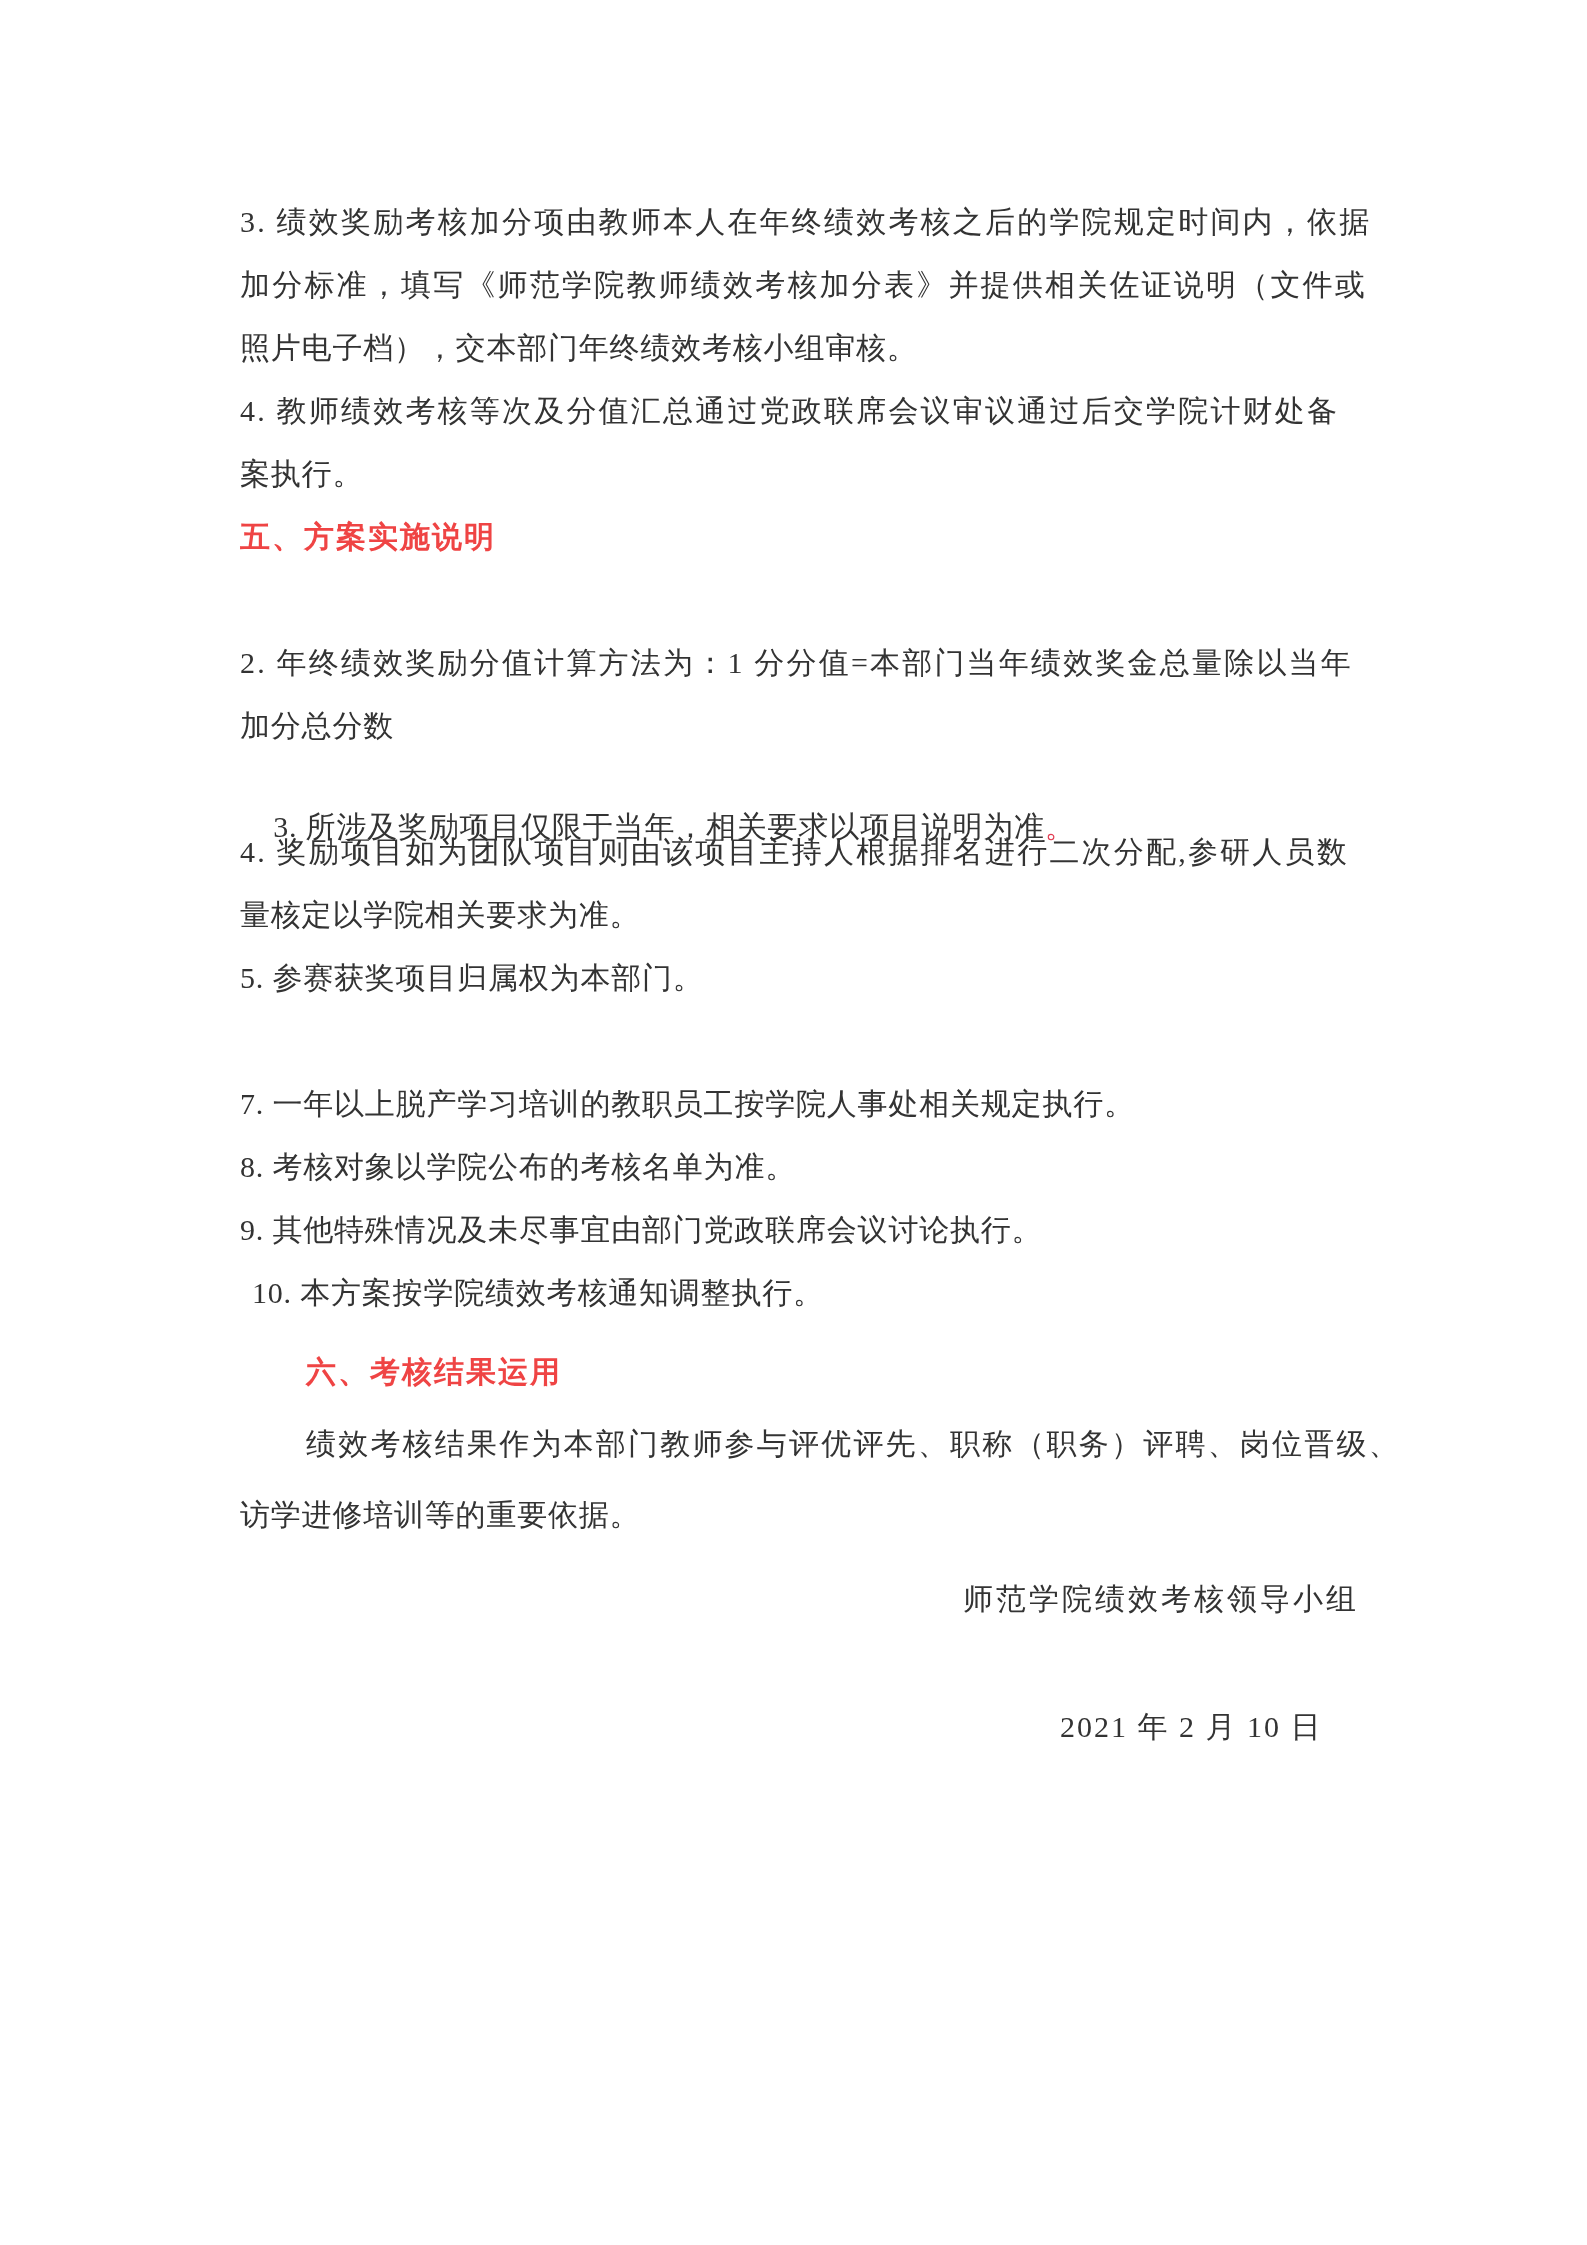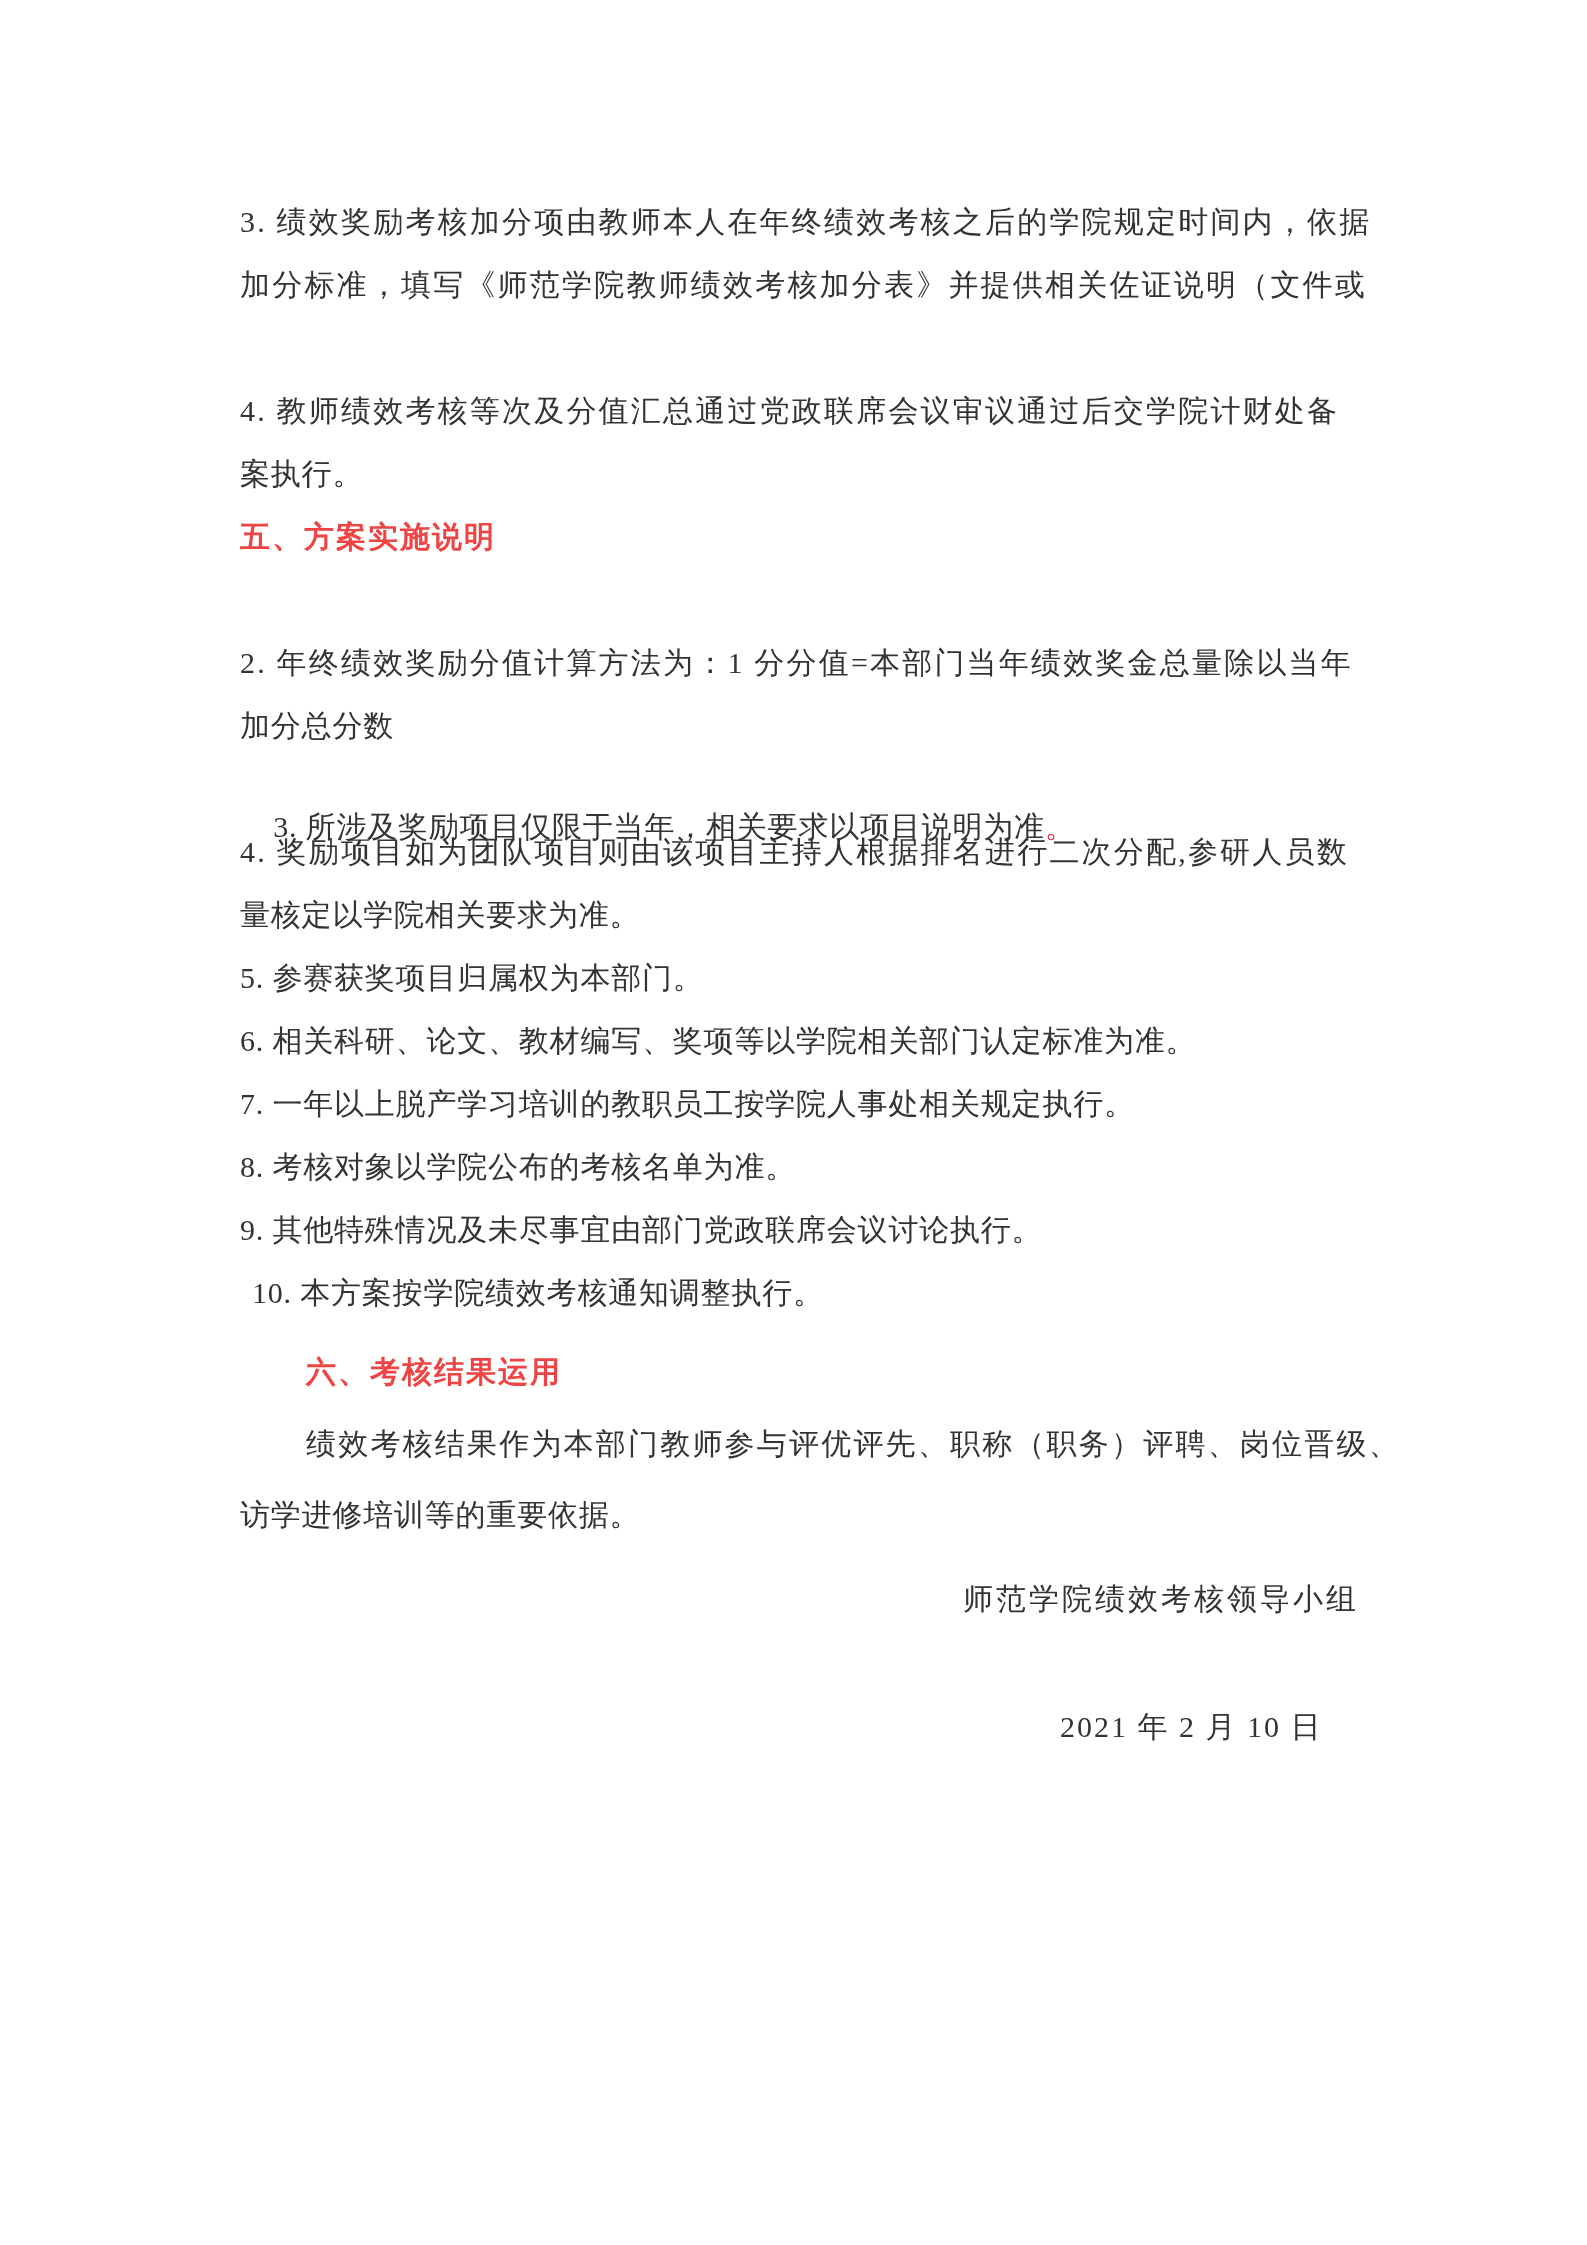--- a/index.html
+++ b/index.html
@@ -24,33 +24,33 @@
   .heading{font-weight:700;letter-spacing:2px;color:#ef4444;}
   .red{color:#e23b50;}
 </style>
 </head>
 <body>
 
 <div class="page">
 
   <div class="line full" style="top:203px;left:240px">3. 绩效奖励考核加分项由教师本人在年终绩效考核之后的学院规定时间内，依据</div>
   <div class="line full" style="top:266px;left:240px">加分标准，填写《师范学院教师绩效考核加分表》并提供相关佐证说明（文件或</div>
+  <div class="line" style="top:329px;left:240px">照片电子档），交本部门年终绩效考核小组审核。</div>
   <div class="line full" style="top:392px;left:240px">4. 教师绩效考核等次及分值汇总通过党政联席会议审议通过后交学院计财处备</div>
   <div class="line" style="top:455px;left:240px">案执行。</div>
 
   <div class="line heading" style="top:518px;left:240px">五、方案实施说明</div>
   <div class="line full" style="top:644px;left:240px">2. 年终绩效奖励分值计算方法为：1 分分值=本部门当年绩效奖金总量除以当年</div>
   <div class="line" style="top:707px;left:240px">加分总分数</div>
   <div class="line" style="top:770px;left:240px">
     <span>3. 所涉及奖励项目仅限于当年，相关要求以项目说明为准</span><span class="red">。</span>
   </div>
   <div class="line full" style="top:833px;left:240px">4. 奖励项目如为团队项目则由该项目主持人根据排名进行二次分配,参研人员数</div>
   <div class="line" style="top:896px;left:240px">量核定以学院相关要求为准。</div>
   <div class="line" style="top:959px;left:240px">5. 参赛获奖项目归属权为本部门。</div>
-  <div class="line" style="top:1022px;left:240px">6. 相关科研、论文、教材编写、奖项等以学院相关部门认定标准为准。</div>
   <div class="line" style="top:1085px;left:240px">7. 一年以上脱产学习培训的教职员工按学院人事处相关规定执行。</div>
   <div class="line" style="top:1148px;left:240px">8. 考核对象以学院公布的考核名单为准。</div>
   <div class="line" style="top:1211px;left:240px">9. 其他特殊情况及未尽事宜由部门党政联席会议讨论执行。</div>
   <div class="line" style="top:1274px;left:252px">10. 本方案按学院绩效考核通知调整执行。</div>
 
   <div class="line heading" style="top:1353px;left:306px">六、考核结果运用</div>
   <div class="line full" style="top:1425px;left:306px">绩效考核结果作为本部门教师参与评优评先、职称（职务）评聘、岗位晋级、</div>
   <div class="line" style="top:1496px;left:240px">访学进修培训等的重要依据。</div>
   <div class="line" style="top:1580px;left:963px;letter-spacing:3px">师范学院绩效考核领导小组</div>
   <div class="line" style="top:1708px;left:1060px;letter-spacing:2px">2021 年 2 月 10 日</div>

